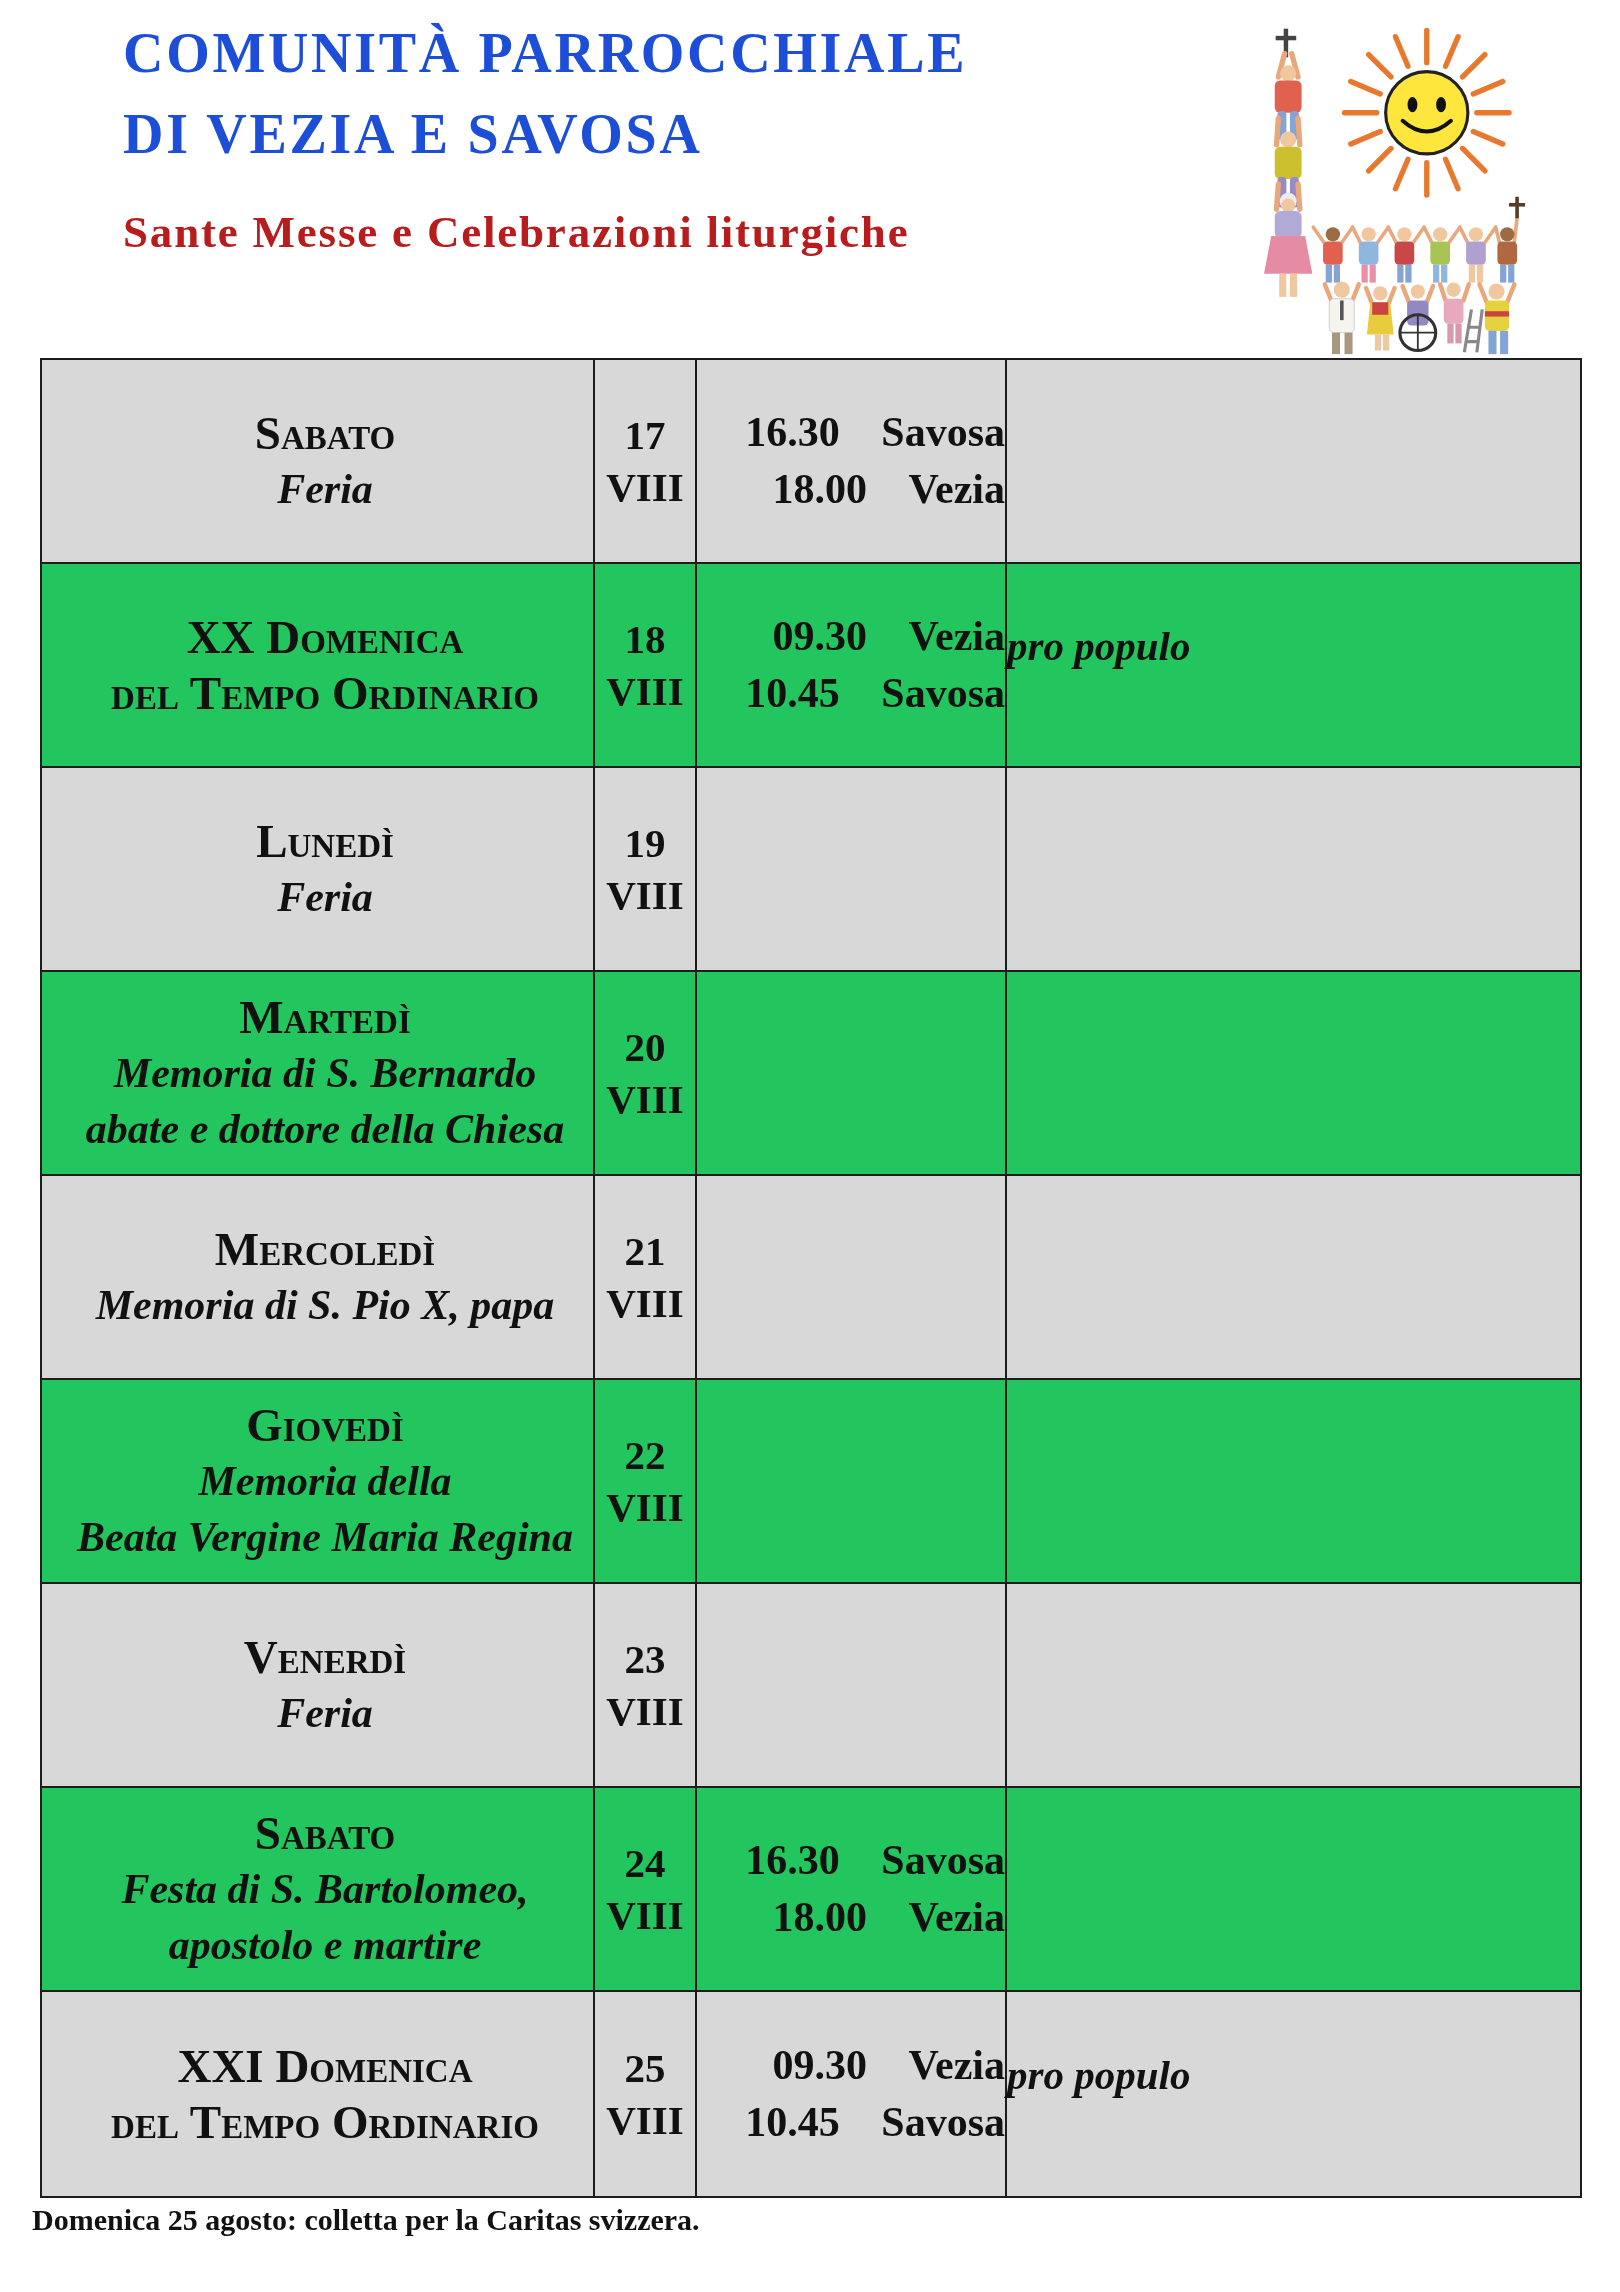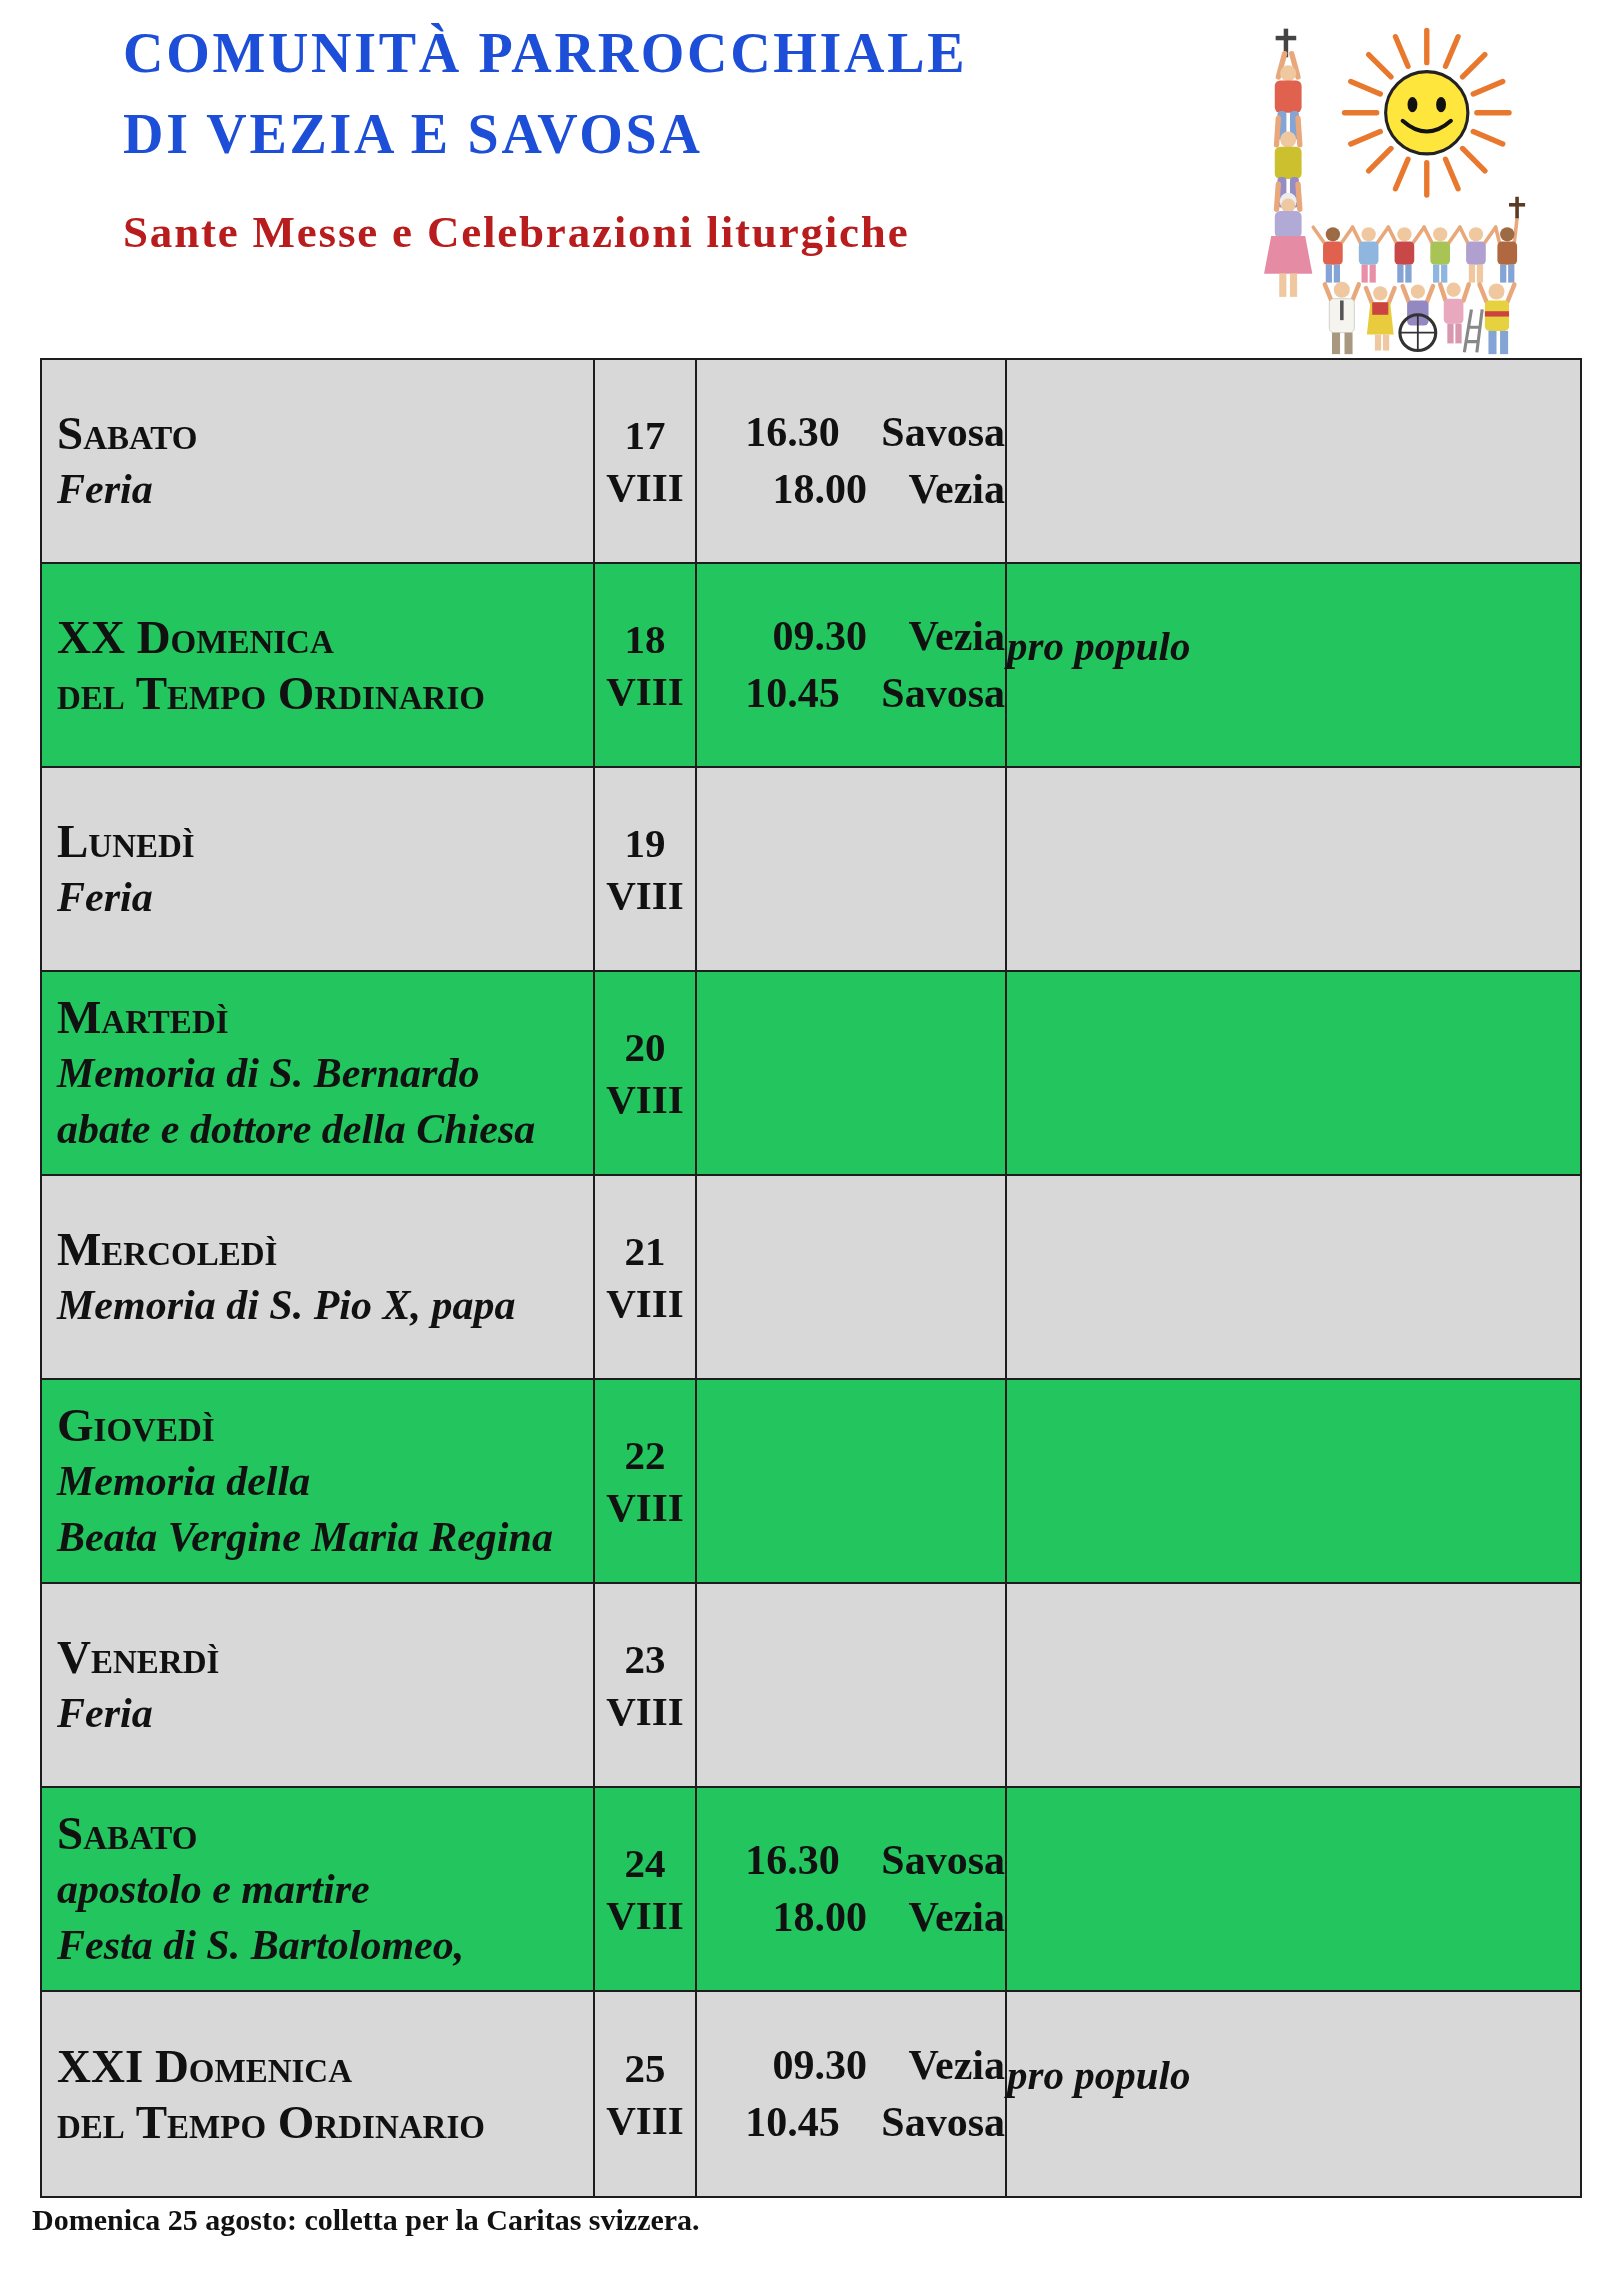--- a/index.html
+++ b/index.html
@@ -22,21 +22,21 @@
   }
   .cell{
     height:204px;box-sizing:border-box;
     border-right:2.7px solid #1D1D1D;border-bottom:2.7px solid #1D1D1D;
     display:flex;flex-direction:column;justify-content:center;
   }
   .c4{border-right:none}
   .rowlast{border-bottom:none}
   .sA{background:#D8D8D8}
   .sB{background:#22c55e}
-  .c1{padding-left:15px;align-items:flex-start}
+  .c1{padding-left:15px;align-items:center}
   .c2{align-items:center}
   .c3{padding-left:11.6px;align-items:flex-end}
   .c4{align-items:flex-start;padding-bottom:38px}
   .day-title{font-size:47px;font-weight:700;font-variant:small-caps;line-height:56px;white-space:nowrap}
   .day-desc{font-size:42px;font-weight:700;font-style:italic;line-height:56px;white-space:nowrap}
   .date-day,.date-month{font-size:41px;font-weight:700;line-height:52px;text-align:center}
   .mass-line{font-size:42px;font-weight:700;line-height:57px;display:flex}
   .mass-time{width:136px}
   .note{font-size:41px;font-weight:700;font-style:italic}
   
@@ -307,22 +307,22 @@
     <div class="date-month">VIII</div>
   </div>
   <div class="cell c3 sA"></div>
   <div class="cell c4 sA">
     
   </div>
 
   <div class="cell c1 sB">
     <div class="line day-title">Sabato</div>
 
+    <div class="line day-desc">Festa di S. Bartolomeo,</div>
     <div class="line day-desc">apostolo e martire</div>
-    <div class="line day-desc">Festa di S. Bartolomeo,</div>
   </div>
   <div class="cell c2 sB">
     <div class="date-day">24</div>
     <div class="date-month">VIII</div>
   </div>
   <div class="cell c3 sB">
     <div class="mass-line">
         <span class="mass-time">16.30</span>
         <span class="mass-place">Savosa</span>
       </div>

